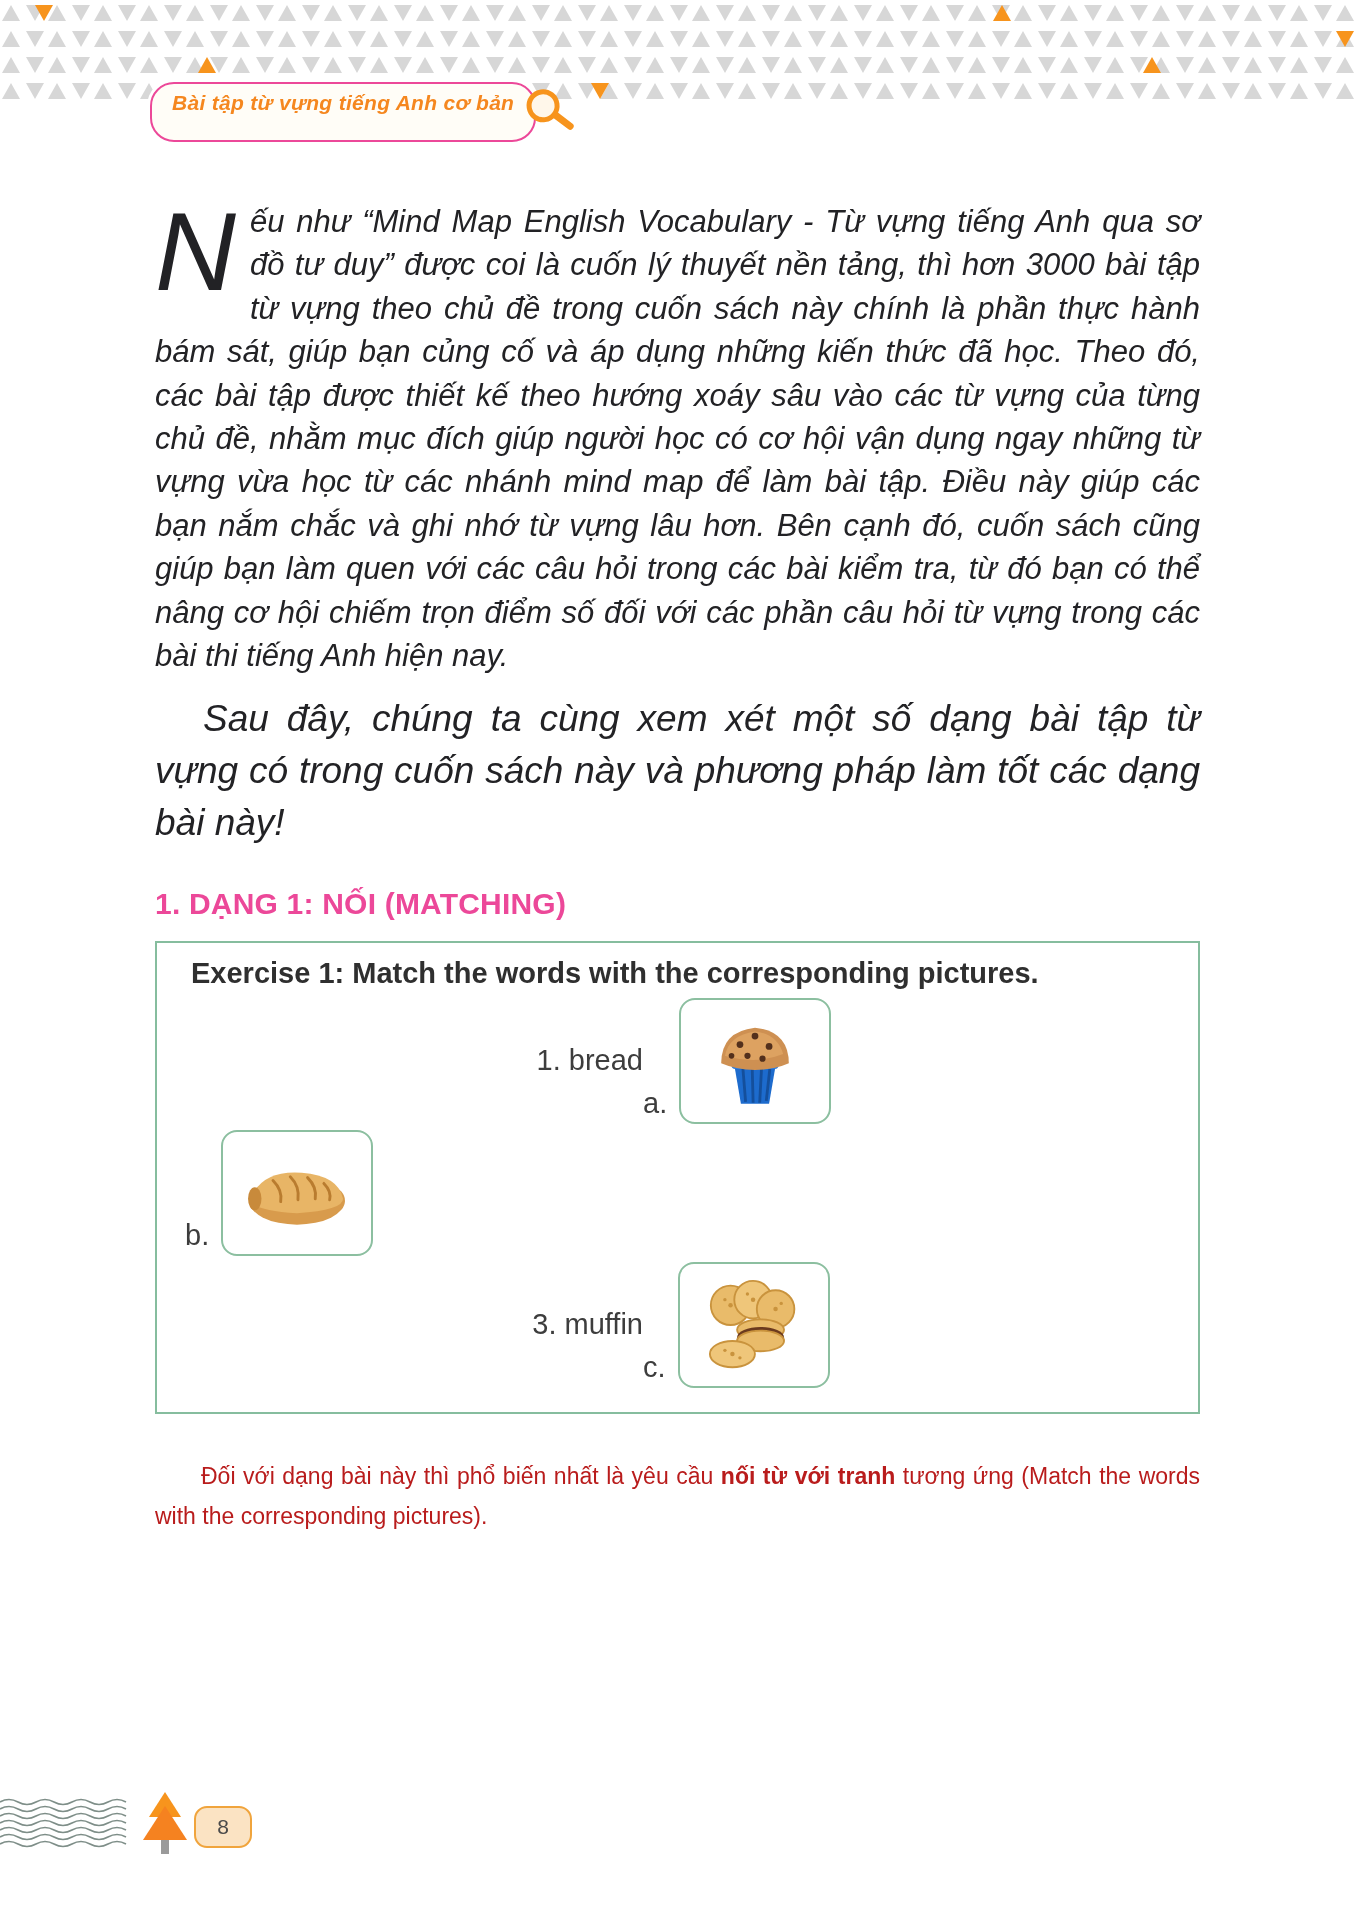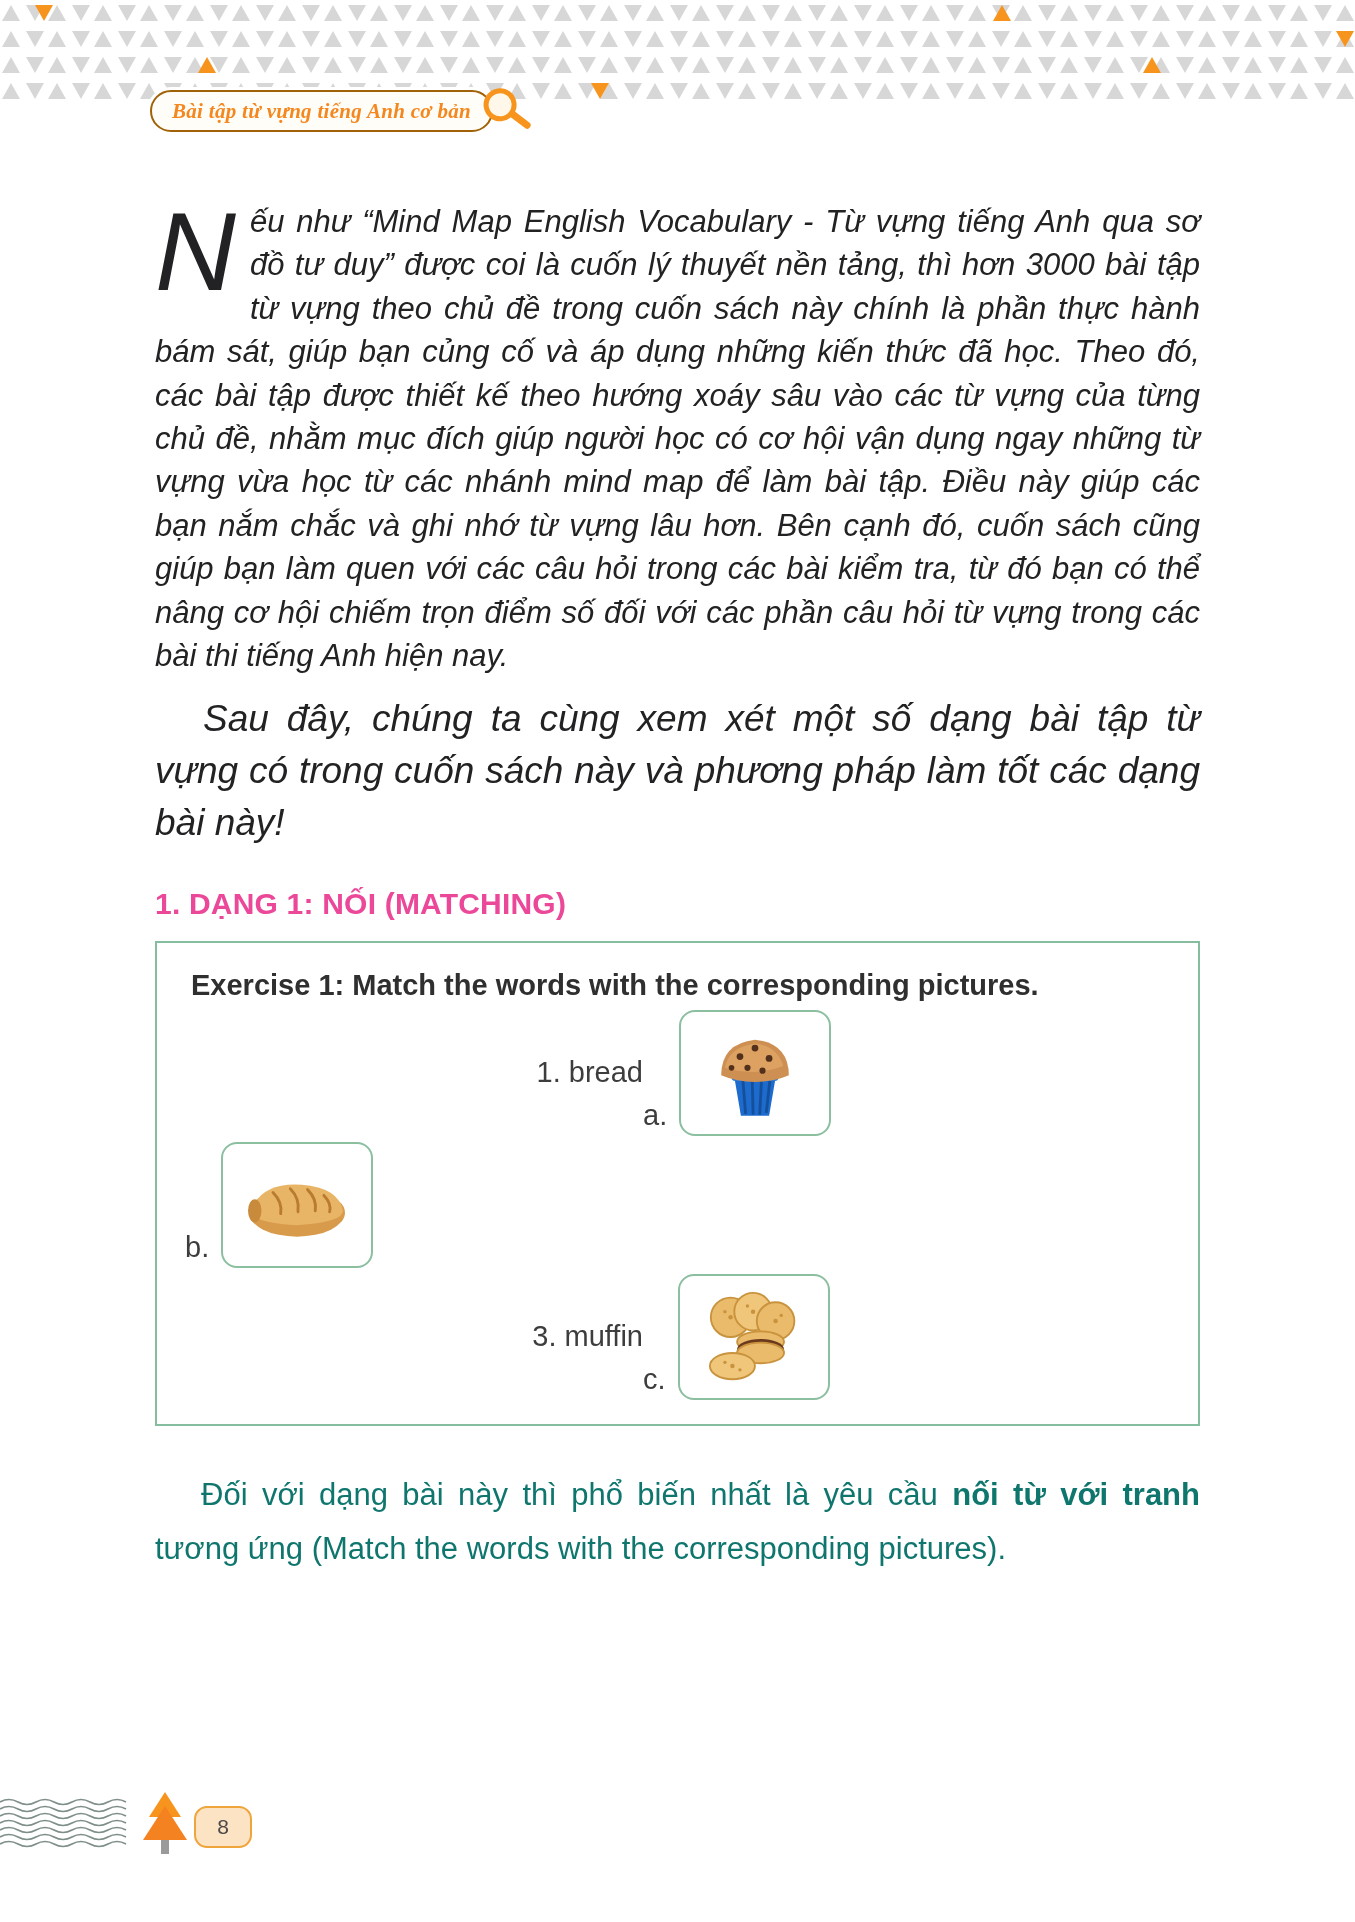--- a/index.html
+++ b/index.html
@@ -5,42 +5,42 @@
   html,body{margin:0;padding:0;}
   body{font-family:"Liberation Sans", sans-serif; background:#ffffff;}
   .page{position:relative;width:1355px;height:1922px;background:#ffffff;overflow:hidden;}
 
   
   .tri-pattern{position:absolute;top:0;left:0;}
 
   
   .badge-row{position:absolute;top:82px;left:150px;display:flex;align-items:center;}
   .badge-pill{
-    background:#fffdf7;border:2px solid #a16207;border-radius:24px;
-    padding:7px 20px 6px 20px;color:#f5871f;font-size:21px;font-weight:700;font-style:italic;
-    letter-spacing:.3px;white-space:nowrap;box-shadow:0 0 0 3px #ffffff;font-family:Liberation Serif, serif;
+    background:#fffdf7;border:2px solid #ec4899;border-radius:24px;
+    padding:7px 20px 25px 20px;color:#f5871f;font-size:21px;font-weight:700;font-style:italic;
+    letter-spacing:.3px;white-space:nowrap;box-shadow:0 0 0 3px #ffffff;
   }
   .magnifier{margin-left:-14px;transform:rotate(-8deg);}
 
   
   .main{position:absolute;top:200px;left:155px;width:1045px;color:#1d1d1f;}
   .intro-p{font-style:italic;font-size:31px;line-height:1.4;text-align:justify;margin:0;color:#222225;}
   .dropcap{float:left;font-size:112px;line-height:.72;padding:12px 14px 0 0;font-style:italic;color:#222225;}
   .intro-p2{font-style:italic;font-size:37px;line-height:1.4;text-align:justify;margin:16px 0 0;text-indent:48px;color:#222225;}
   .section-heading{margin:38px 0 20px;font-size:30px;font-weight:700;color:#ec4899;letter-spacing:.2px;}
 
-  .exercise-box{border:2px solid #86bd9e;background:#ffffff;padding:26px 30px 26px 28px;}
+  .exercise-box{border:2px solid #86bd9e;background:#ffffff;padding:14px 30px 26px 28px;}
   .exercise-title{font-size:29px;font-weight:700;color:#2f2f2f;margin:0 0 6px 6px;}
   .match-row{display:flex;align-items:center;height:122px;margin-top:10px;text-align:right;}
   .match-word{width:450px;font-size:29px;color:#3d3d3d;padding-left:8px;}
   .pic-label{align-self:flex-end;font-size:29px;color:#3d3d3d;margin:0 12px 2px 0;}
   .pic-card{width:148px;height:122px;border:2px solid #8cbfa0;border-radius:16px;
             display:flex;align-items:center;justify-content:center;background:#ffffff;flex:none;}
 
-  .outro{margin-top:42px;font-size:31px;line-height:1.75;text-align:justify;text-indent:46px;color:#0f766e;}
+  .outro{margin-top:42px;font-size:23px;line-height:1.75;text-align:justify;text-indent:46px;color:#b91c1c;}
   .outro b{font-weight:700;}
 
   
   .footer{position:absolute;left:0;top:1790px;display:flex;align-items:flex-end;}
   .waves{margin-bottom:6px;}
   .tree{margin-left:10px;}
   .page-pill{margin:0 0 8px 6px;width:54px;height:38px;border-radius:13px;background:#fbe3c3;
              border:2px solid #f0a43c;display:flex;align-items:center;justify-content:center;
              font-size:21px;color:#4a4a4a;font-weight:400;}
 </style>

